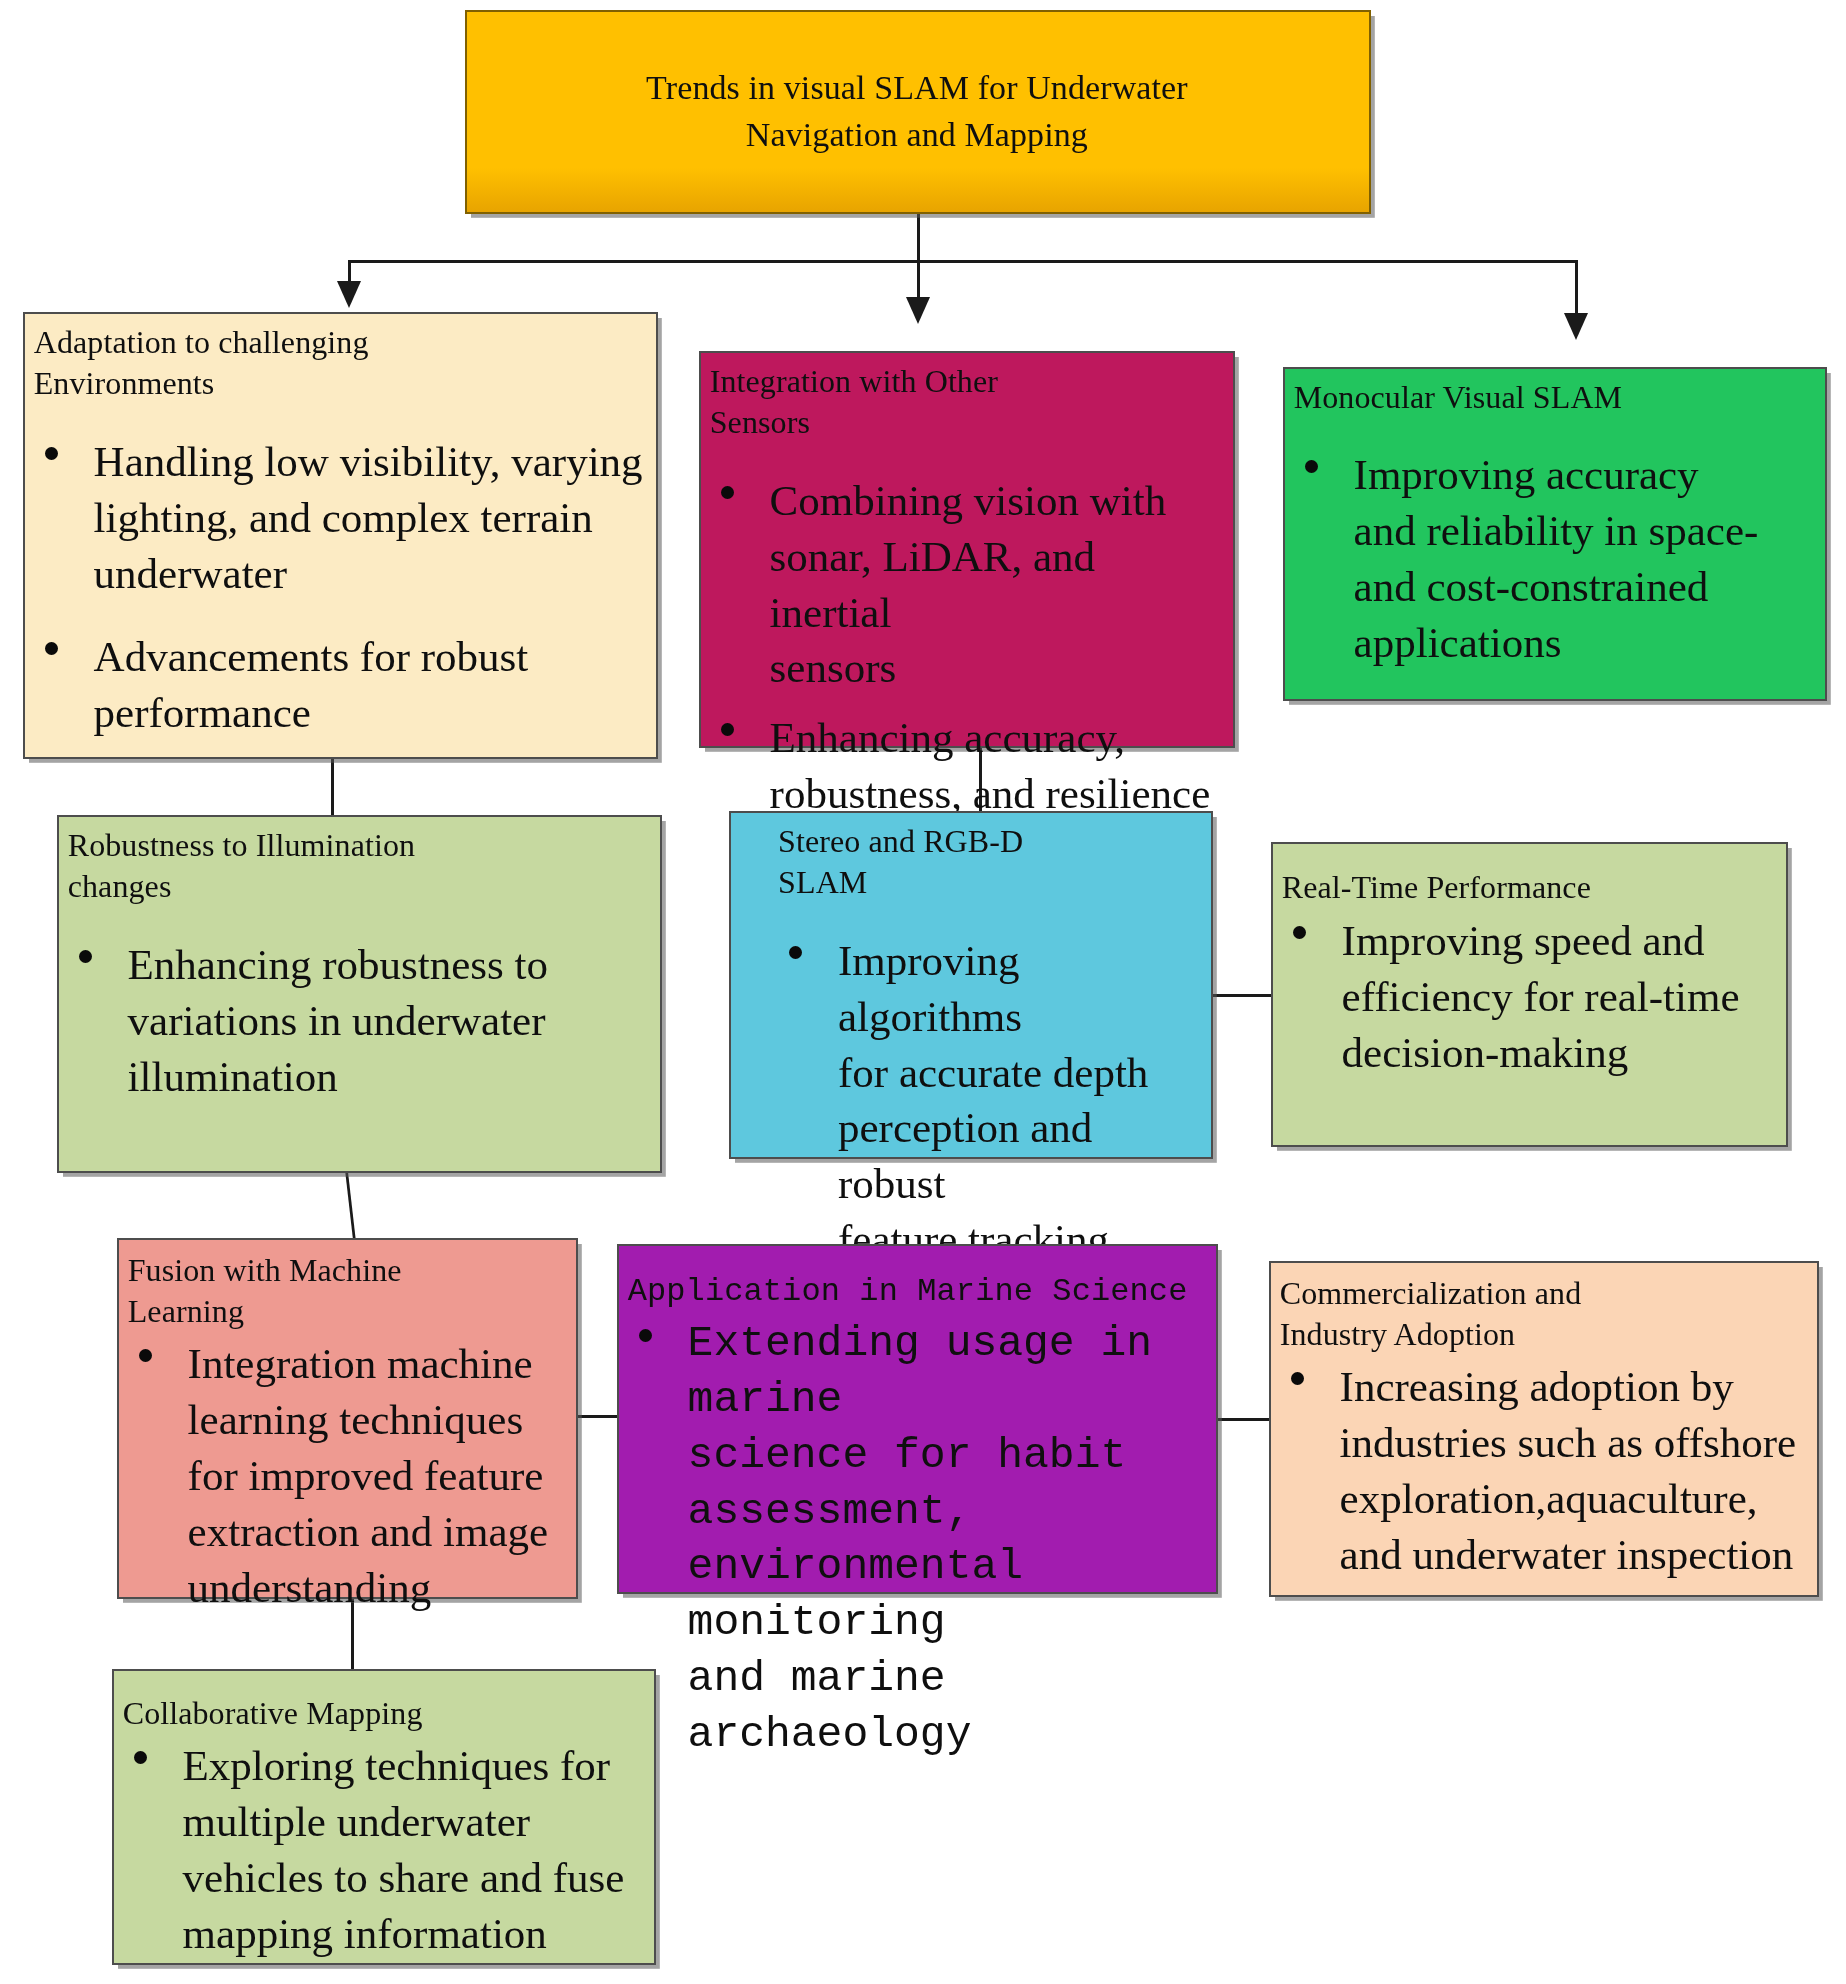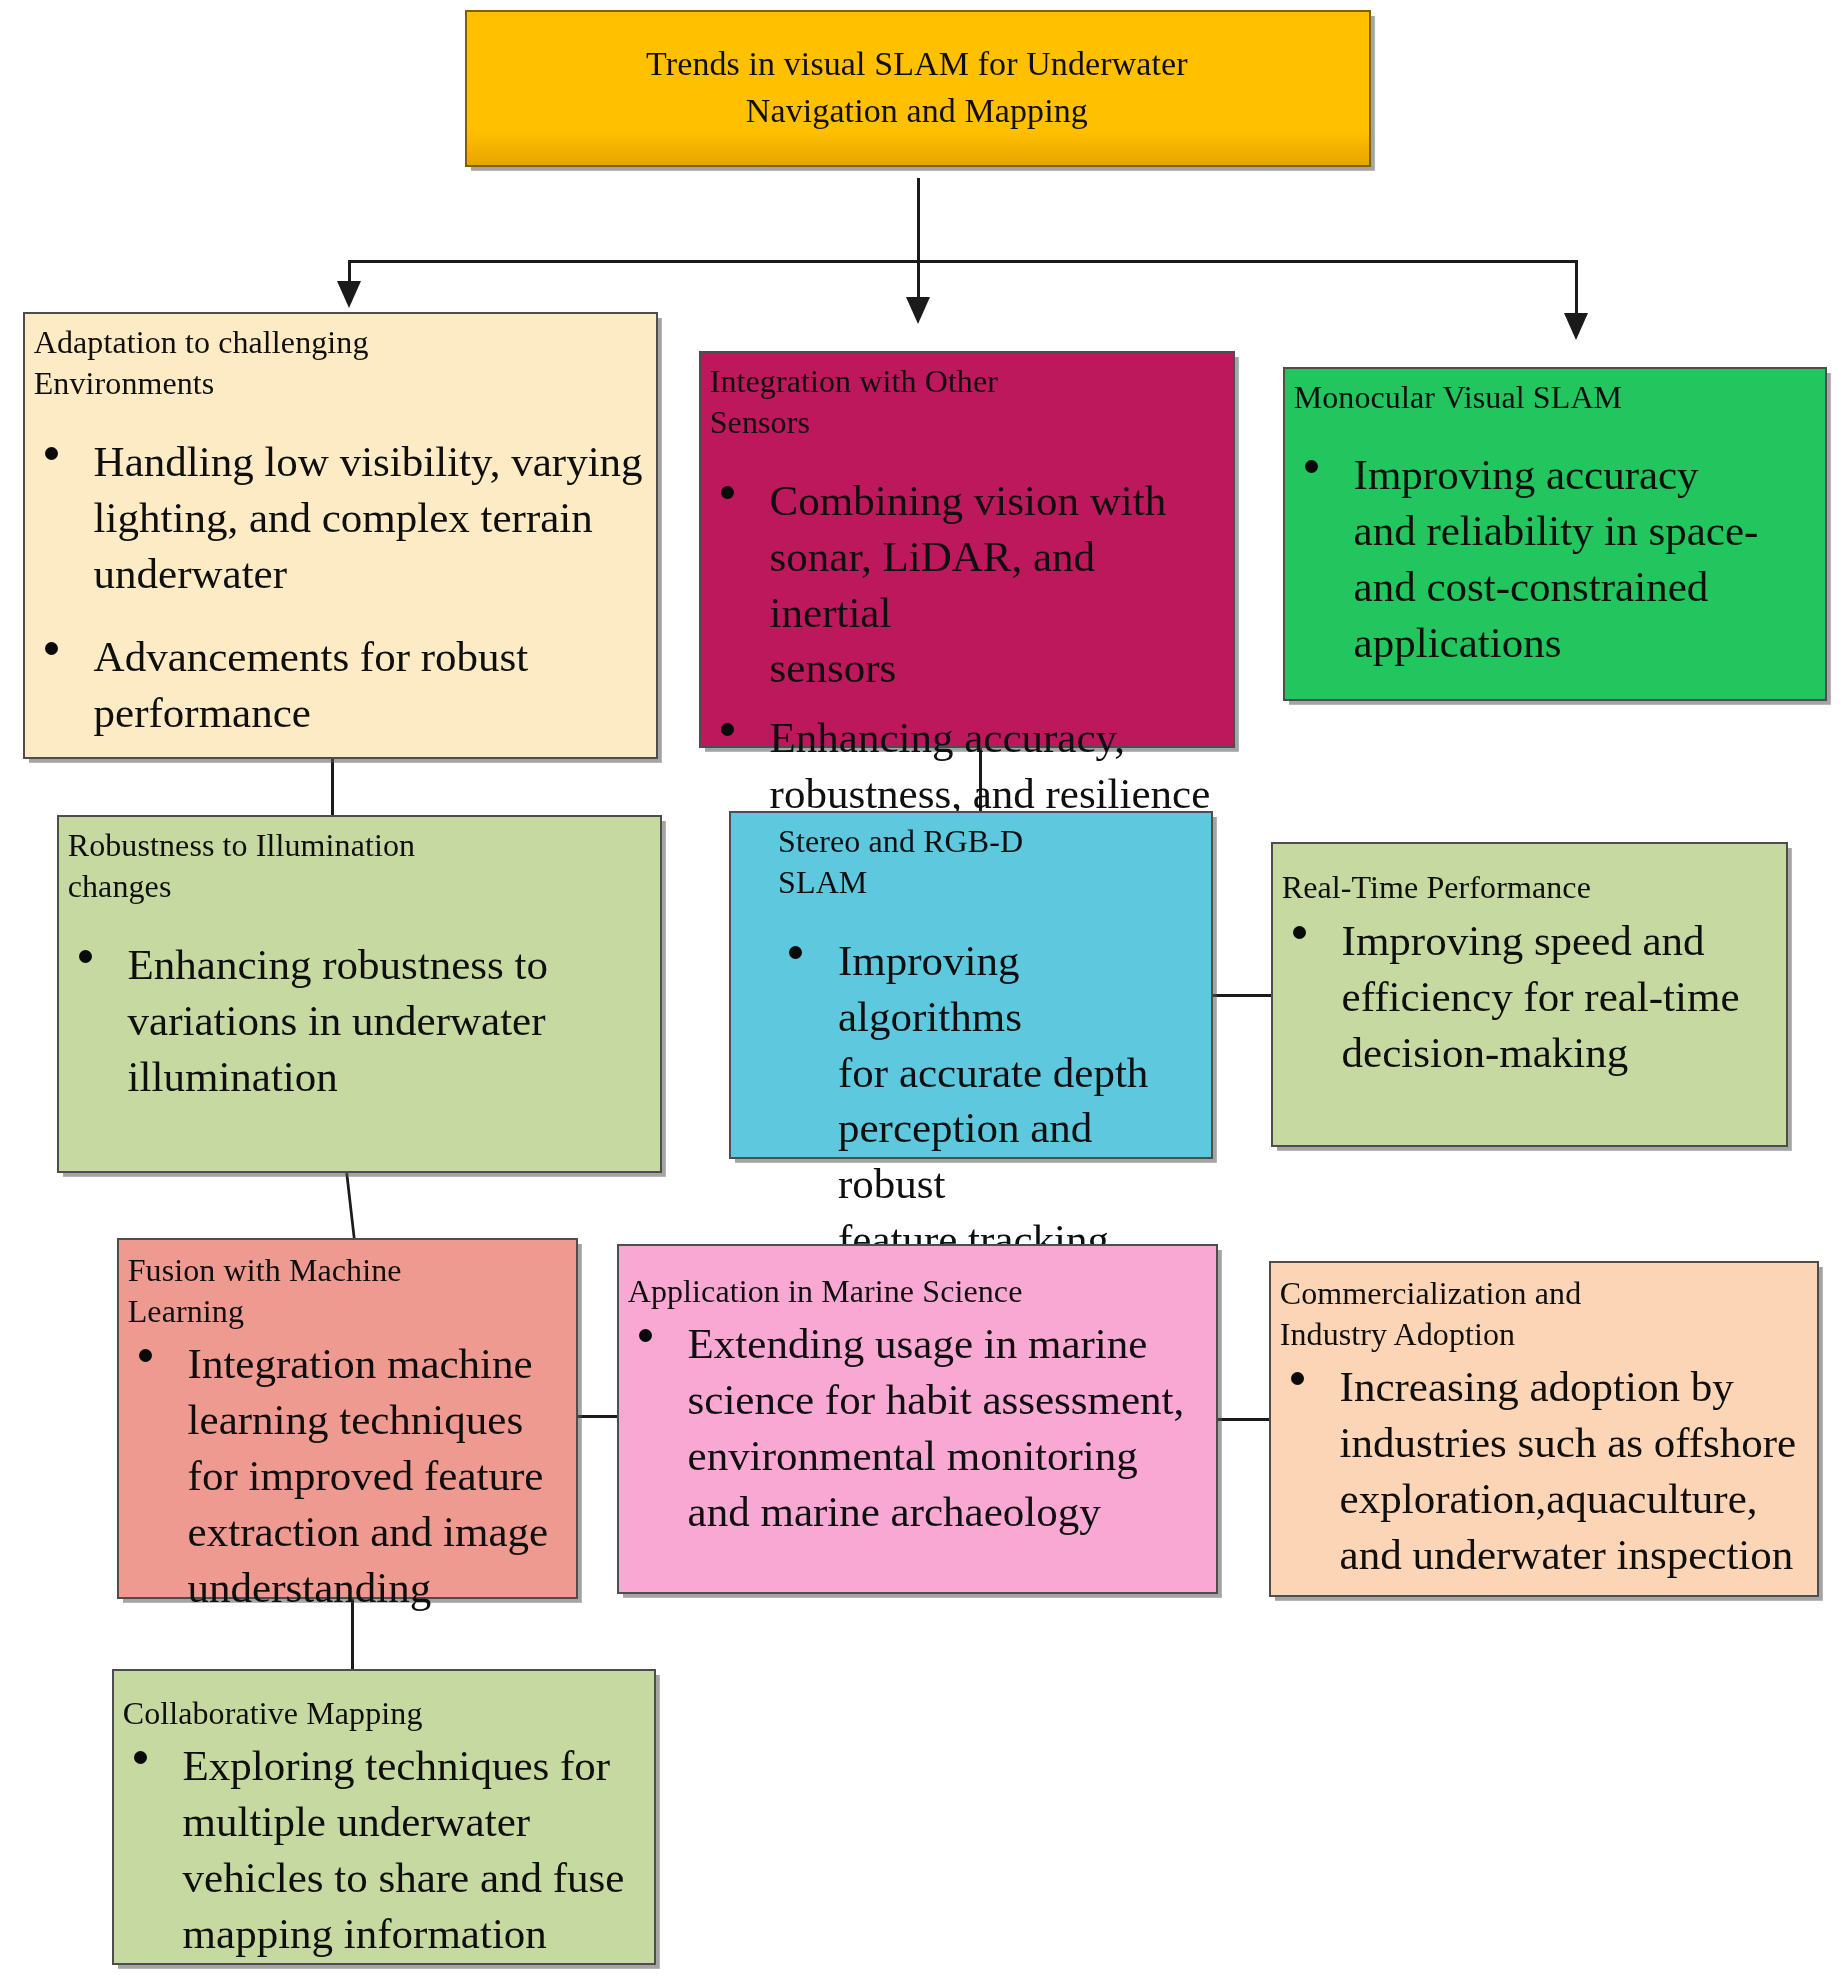--- a/index.html
+++ b/index.html
@@ -81,21 +81,21 @@
     border-top:27px solid #1a1a1a;
     z-index:2;
   }
   .slant{position:absolute;z-index:1;}
 </style>
 </head>
 <body>
 
 <div id="canvas">
 
-  <div class="node" id="root-node" style="left:465px; top:9.8px; width:906px; height:157px;">
+  <div class="node" id="root-node" style="left:465px; top:9.8px; width:906px; height:204px;">
     <div class="title">Trends in visual SLAM for Underwater
 Navigation and Mapping</div>
   </div>
 
   <div class="conn v" style="left:917px; top:178px; height:84px;"></div>
 
   <div class="conn h" style="left:349px; top:260px; width:1228px;"></div>
 
   <div class="conn v" style="left:348px; top:260px; height:23px;"></div>
   <div class="arrow" style="left:337px; top:281px;"></div>
@@ -187,21 +187,21 @@
       <li style="margin-top:2.2px;"><span class="bullet"></span><span>Integration machine
 learning techniques
 for improved feature
 extraction and image
 understanding</span></li>
     </ul>
   </div>
 
   <div class="conn h" style="left:576px; top:1415px; width:44px;"></div>
 
-  <div class="node" id="n-marine" style="left:617px; top:1244px; width:601px; height:350px; background:#f9a8d4; padding-top:25px;">
+  <div class="node" id="n-marine" style="left:617px; top:1244px; width:601px; height:350px; background:#a21caf; padding-top:25px;font-family:Liberation Mono, monospace;">
     <div class="title">Application in Marine Science</div>
     <ul>
       <li style="margin-top:3.3px;"><span class="bullet"></span><span>Extending usage in marine
 science for habit assessment,
 environmental monitoring
 and marine archaeology</span></li>
     </ul>
   </div>
 
   <div class="conn h" style="left:1216px; top:1418px; width:57px;"></div>

